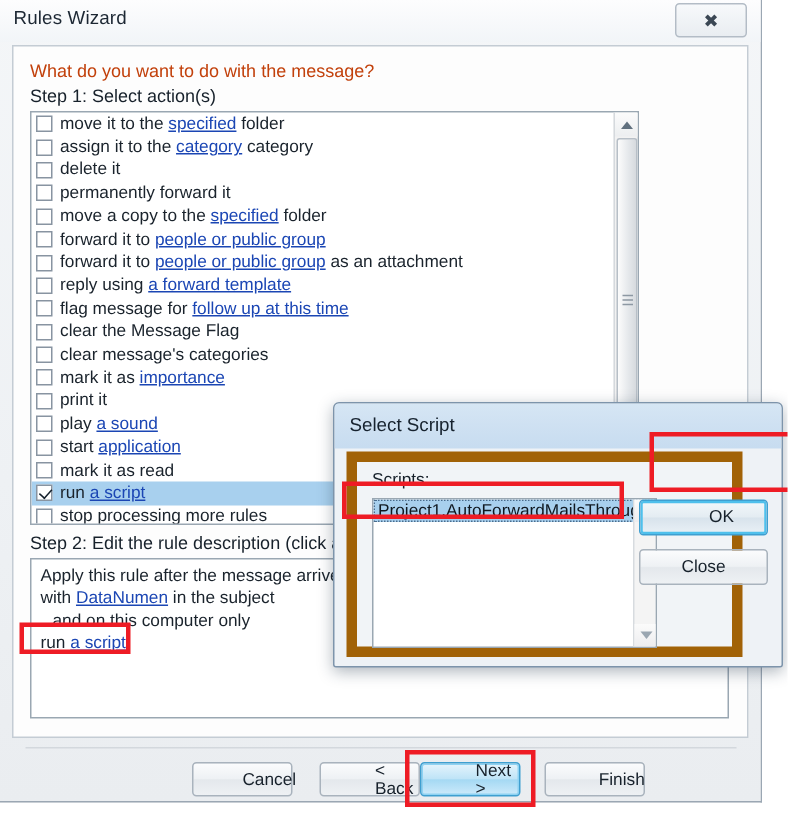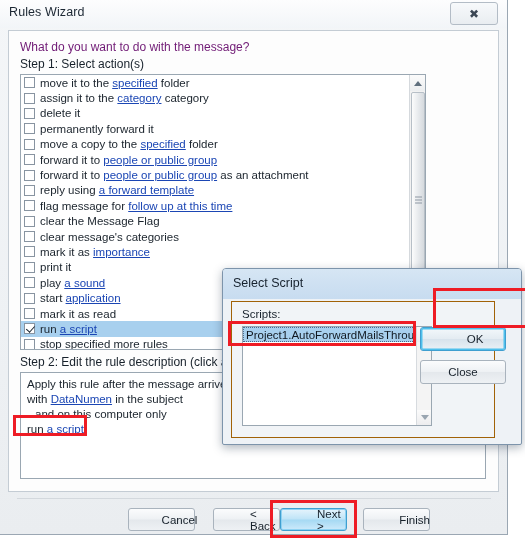--- a/index.html
+++ b/index.html
@@ -65,21 +65,21 @@
     position: absolute;
     left: 8px; top: 30px;
     width: 491px; height: 462px;
     background: #fdfdfd;
     border: 1px solid #c4ccd4;
     box-sizing: border-box;
   }
   .prompt {
     position: absolute;
     left: 11px; top: 9px;
-    font-size: 12px; color: #701a75;
+    font-size: 12px; color: #c2410c;
   }
   .step1-label {
     position: absolute;
     left: 11px; top: 26px;
     font-size: 12px; color: #17212b;
   }
 
   
   .actions-list {
     position: absolute;
@@ -247,21 +247,21 @@
     position: absolute;
     left: 10px; top: 7px;
     font-size: 12.5px;
     color: #16222e;
   }
   #ss-panel {
     position: absolute;
     left: 8px; top: 32px;
     width: 264px; height: 137px;
     background: #f1f4f7;
-    border: 1px solid #a16207;
+    border: 7px solid #a16207;
     box-sizing: border-box;
   }
   #ss-scripts-label {
     position: absolute;
     left: 10px; top: 6px;
     font-size: 11.5px;
     color: #17212b;
   }
   #ss-list {
     position: absolute;
@@ -422,21 +422,21 @@
               <div class="action-row">
                 <span class="cb"></span>
                 <span><span>mark it as read</span></span>
               </div>
               <div class="action-row selected">
                 <span class="cb checked"></span>
                 <span><span>run </span><span class="lnk">a script</span></span>
               </div>
               <div class="action-row">
                 <span class="cb"></span>
-                <span><span>stop specified more rules</span></span>
+                <span><span>stop processing more rules</span></span>
               </div>
             </div>
           <div class="scroll-track">
             <div class="sb-arrow up">
                 <span class="tri up"></span>
               </div>
             <div class="sb-thumb">
               <div class="sb-grip">
                   <i></i>
                   <i></i>

